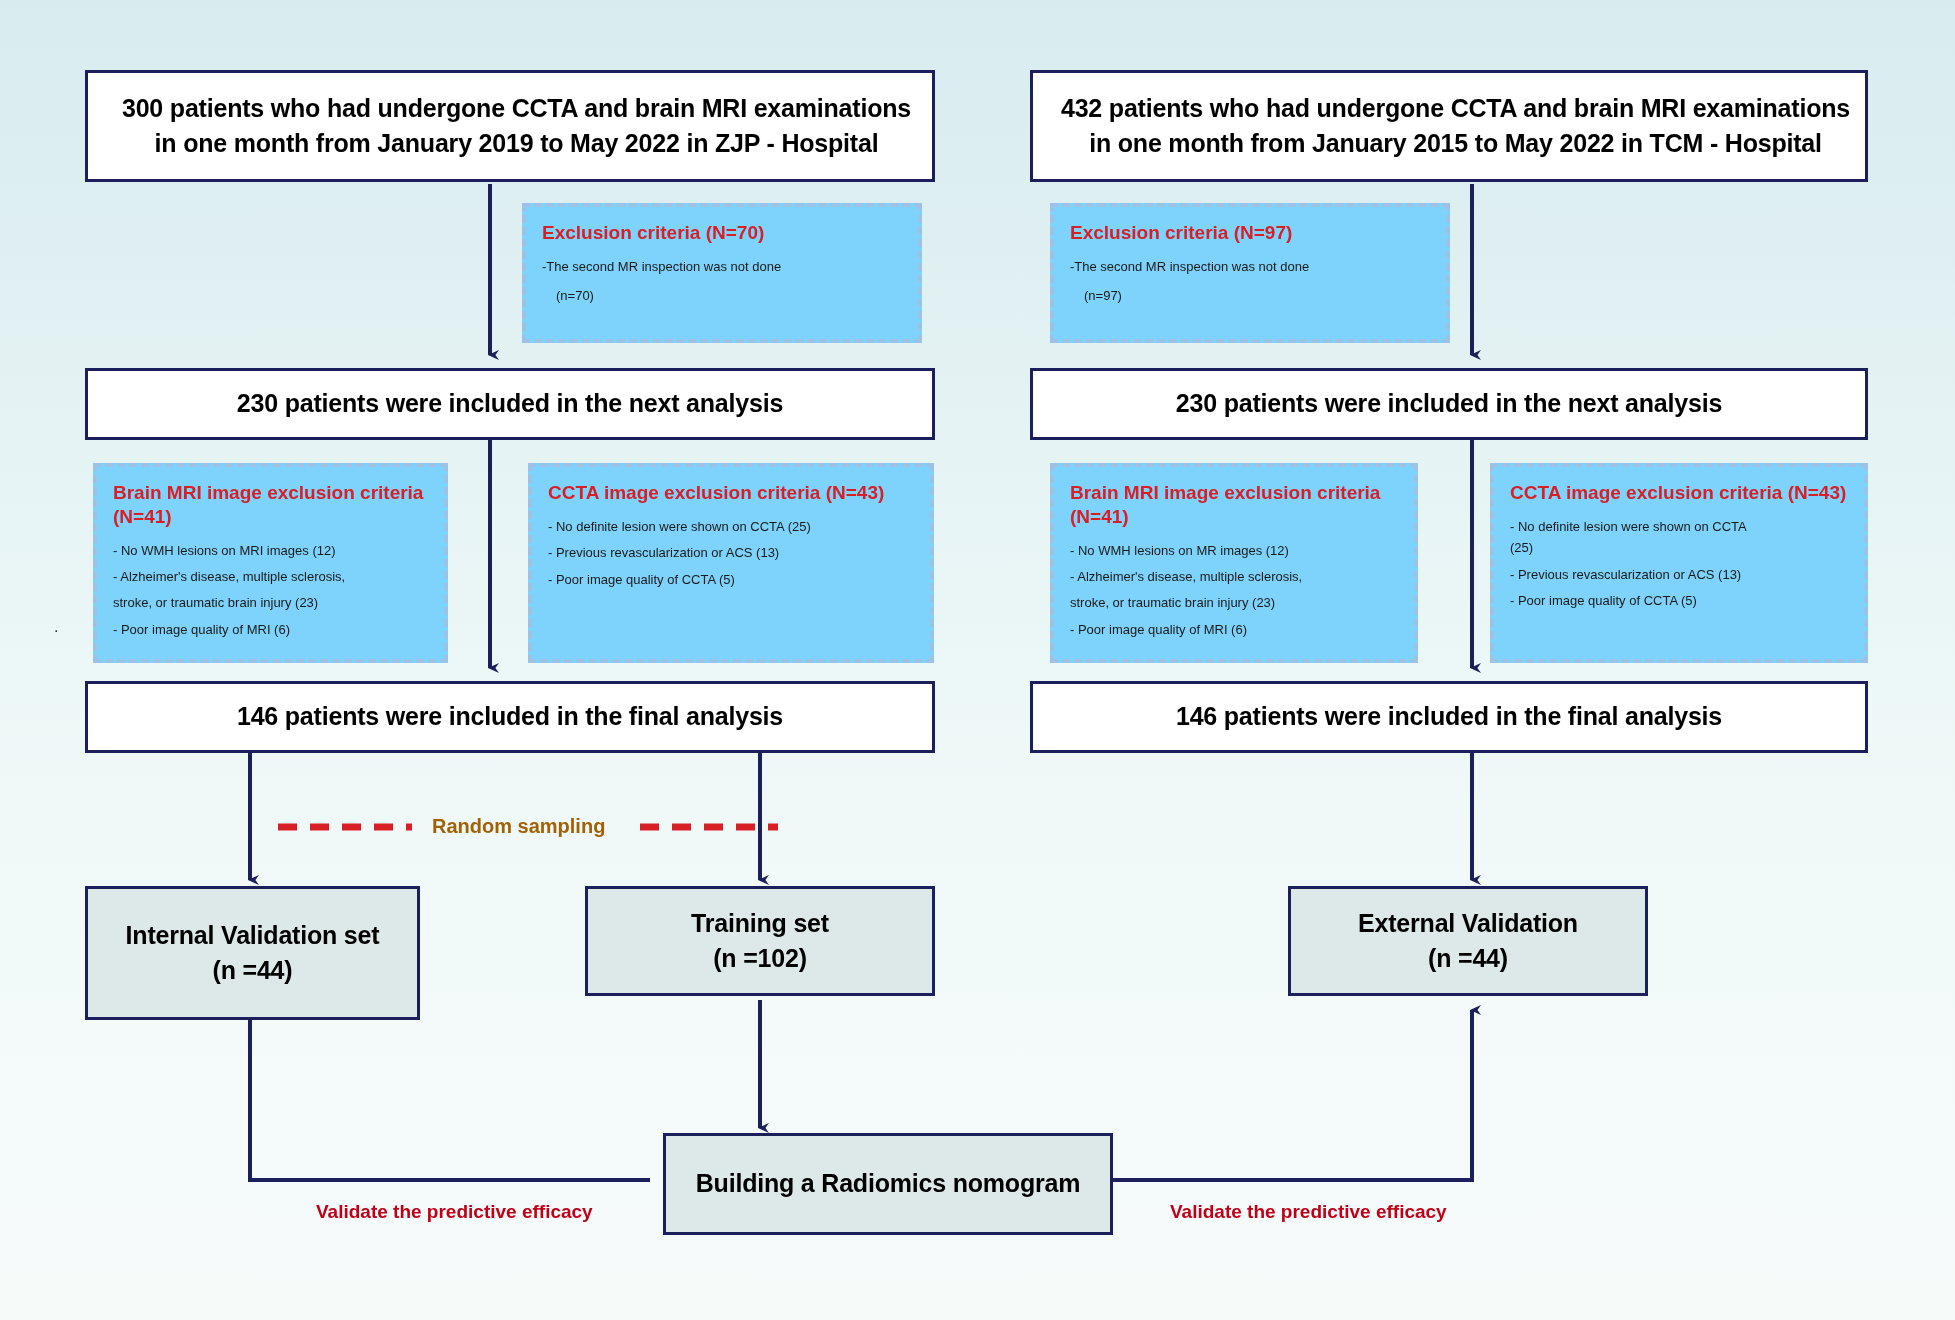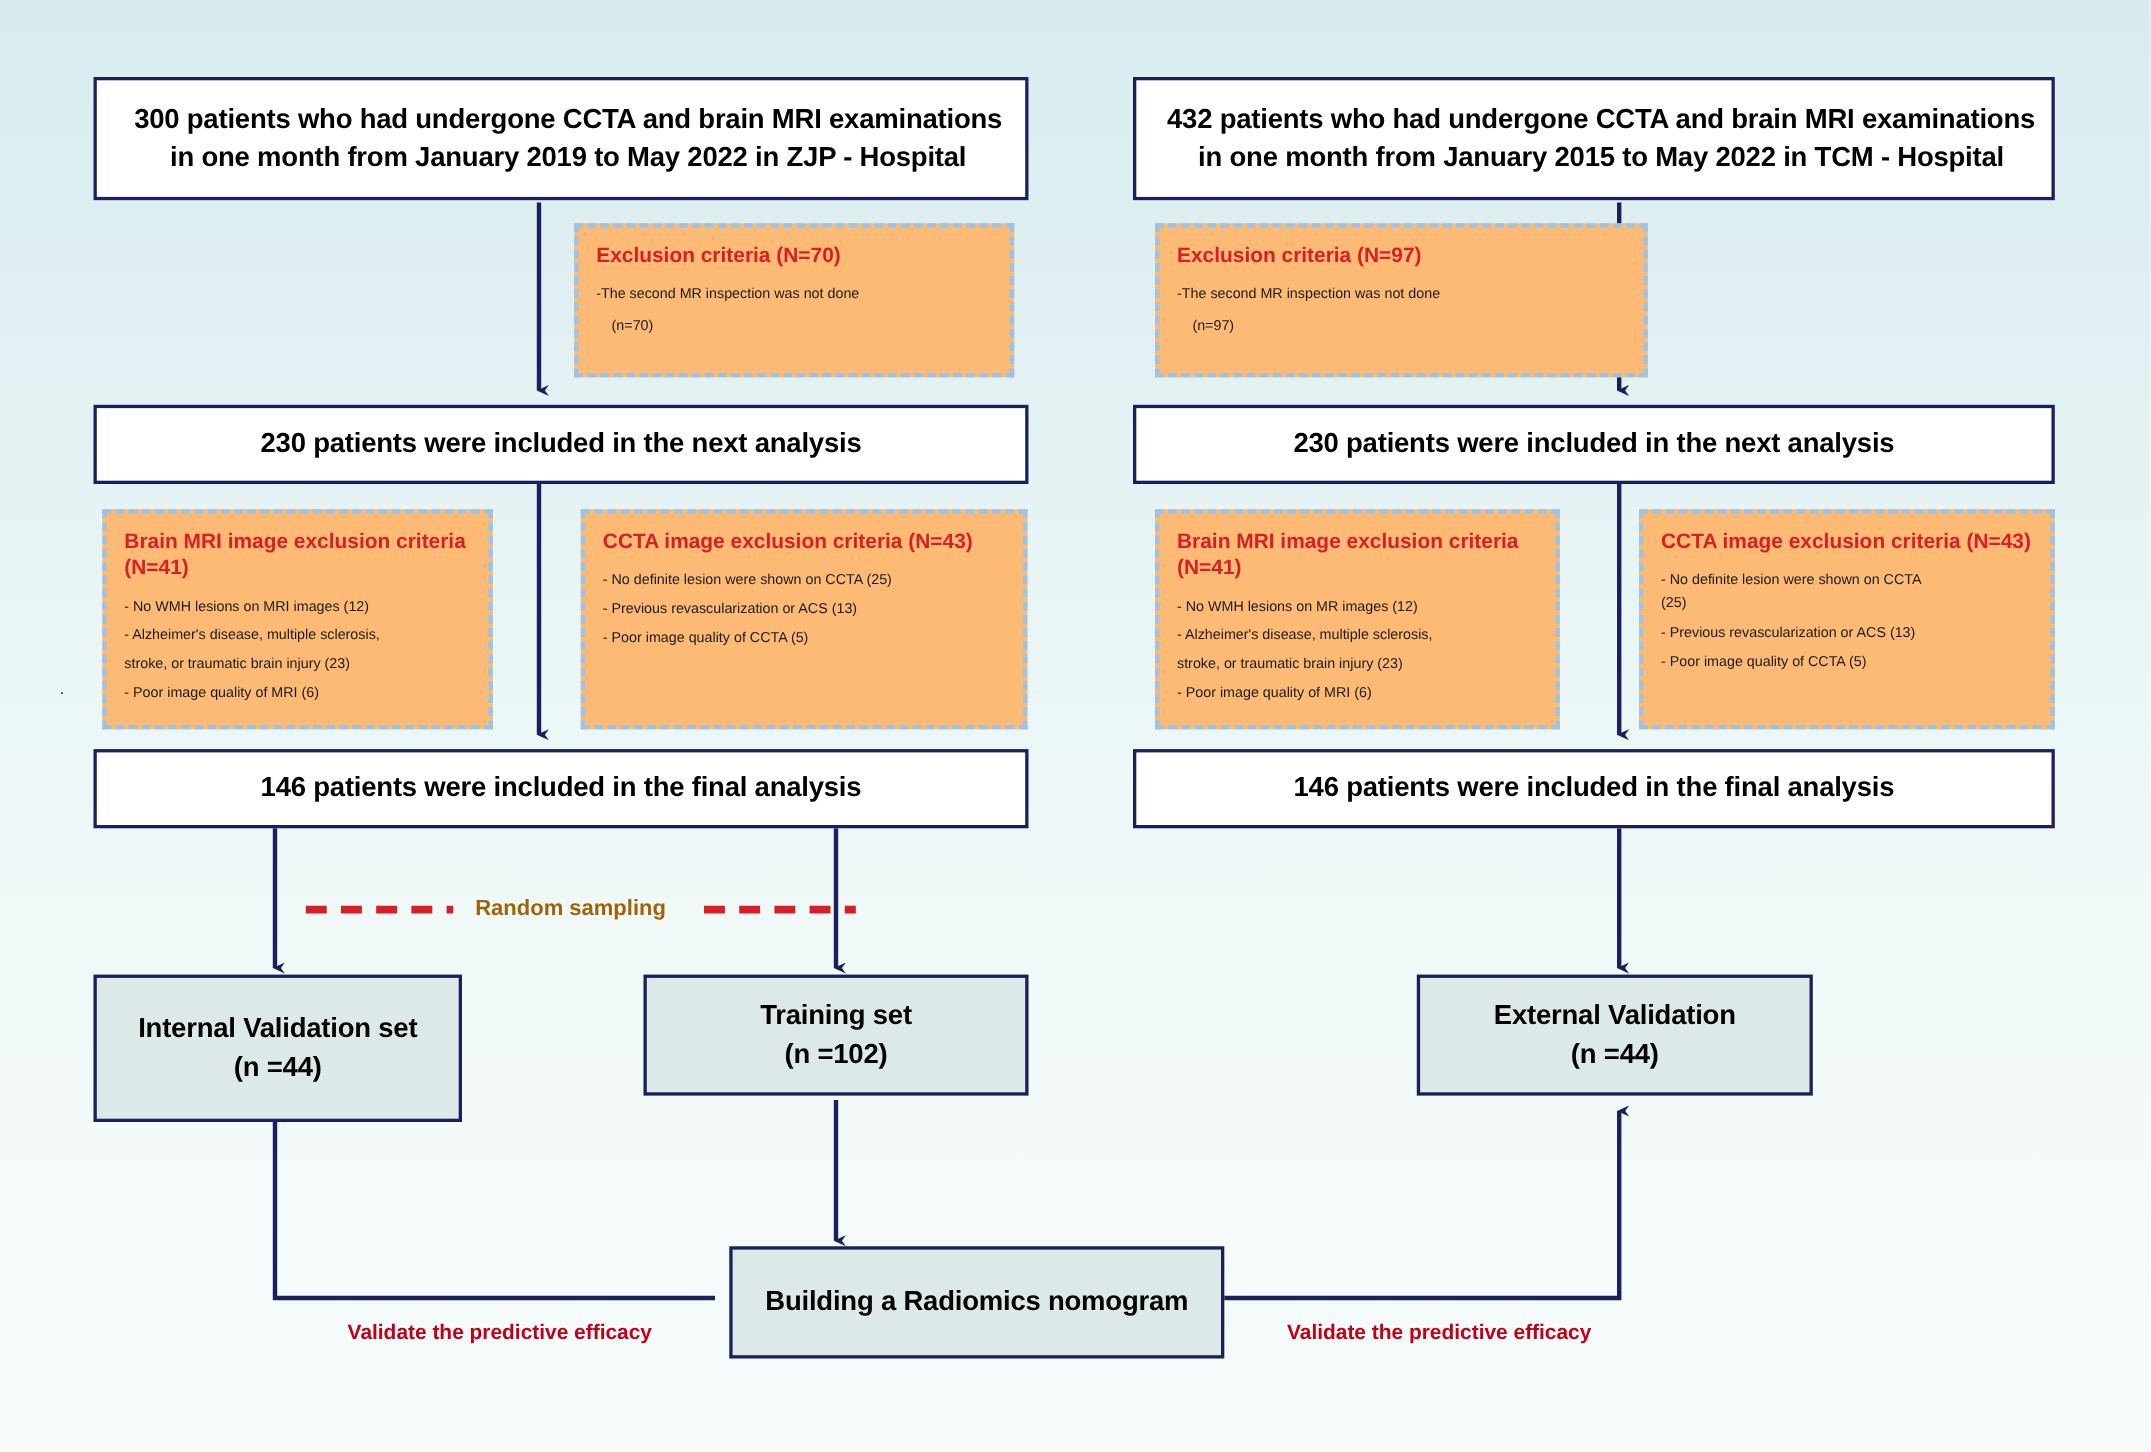--- a/index.html
+++ b/index.html
@@ -21,21 +21,21 @@
   .box .ln{
     font-weight:bold;font-size:25px;line-height:1.42;
     letter-spacing:-0.2px;white-space:nowrap;
   }
   .box.top .ln{font-size:25px;margin-left:13px;}
   .box.mid .ln{font-size:25px;}
   .box.setbox .ln{font-size:25px;}
 
   .dash{
     position:absolute;box-sizing:border-box;
-    border:4px dashed #9cc3e5;background:#fdba74;
+    border:4px dashed #9cc3e5;background:#7dd3fc;
     padding:14px 16px 10px 16px;
   }
   .dash .title{
     color:#d81f26;font-size:19px;font-weight:bold;
     line-height:1.25;margin-bottom:13px;
   }
   .dash .item{
     color:#1a1a1a;font-size:13px;line-height:1.34;margin-bottom:12px;
   }
   .dash.compact .item{margin-bottom:9px;}
@@ -129,21 +129,21 @@
   <div class="box setbox shaded" style="left:585px;top:886px;width:350px;height:110px;">
     <div class="ln">Training set</div>
     <div class="ln">(n =102)</div>
   </div>
 
   <div class="box top" style="left:1030px;top:70px;width:838px;height:112px;">
     <div class="ln">432 patients who had undergone CCTA and brain MRI examinations</div>
     <div class="ln">in one month from January 2015 to May 2022 in TCM - Hospital</div>
   </div>
 
-  <div class="dash" style="left:1050px;top:203px;width:448px;height:140px;">
+  <div class="dash" style="left:1050px;top:203px;width:400px;height:140px;">
     <div class="title">Exclusion criteria (N=97)</div>
     <div class="item">-The second MR inspection was not done</div>
     <div class="item" style="padding-left:14px;">(n=97)</div>
   </div>
 
   <div class="box mid" style="left:1030px;top:368px;width:838px;height:72px;">
     <div class="ln">230 patients were included in the next analysis</div>
   </div>
 
   <div class="dash compact" style="left:1050px;top:463px;width:368px;height:200px;">

